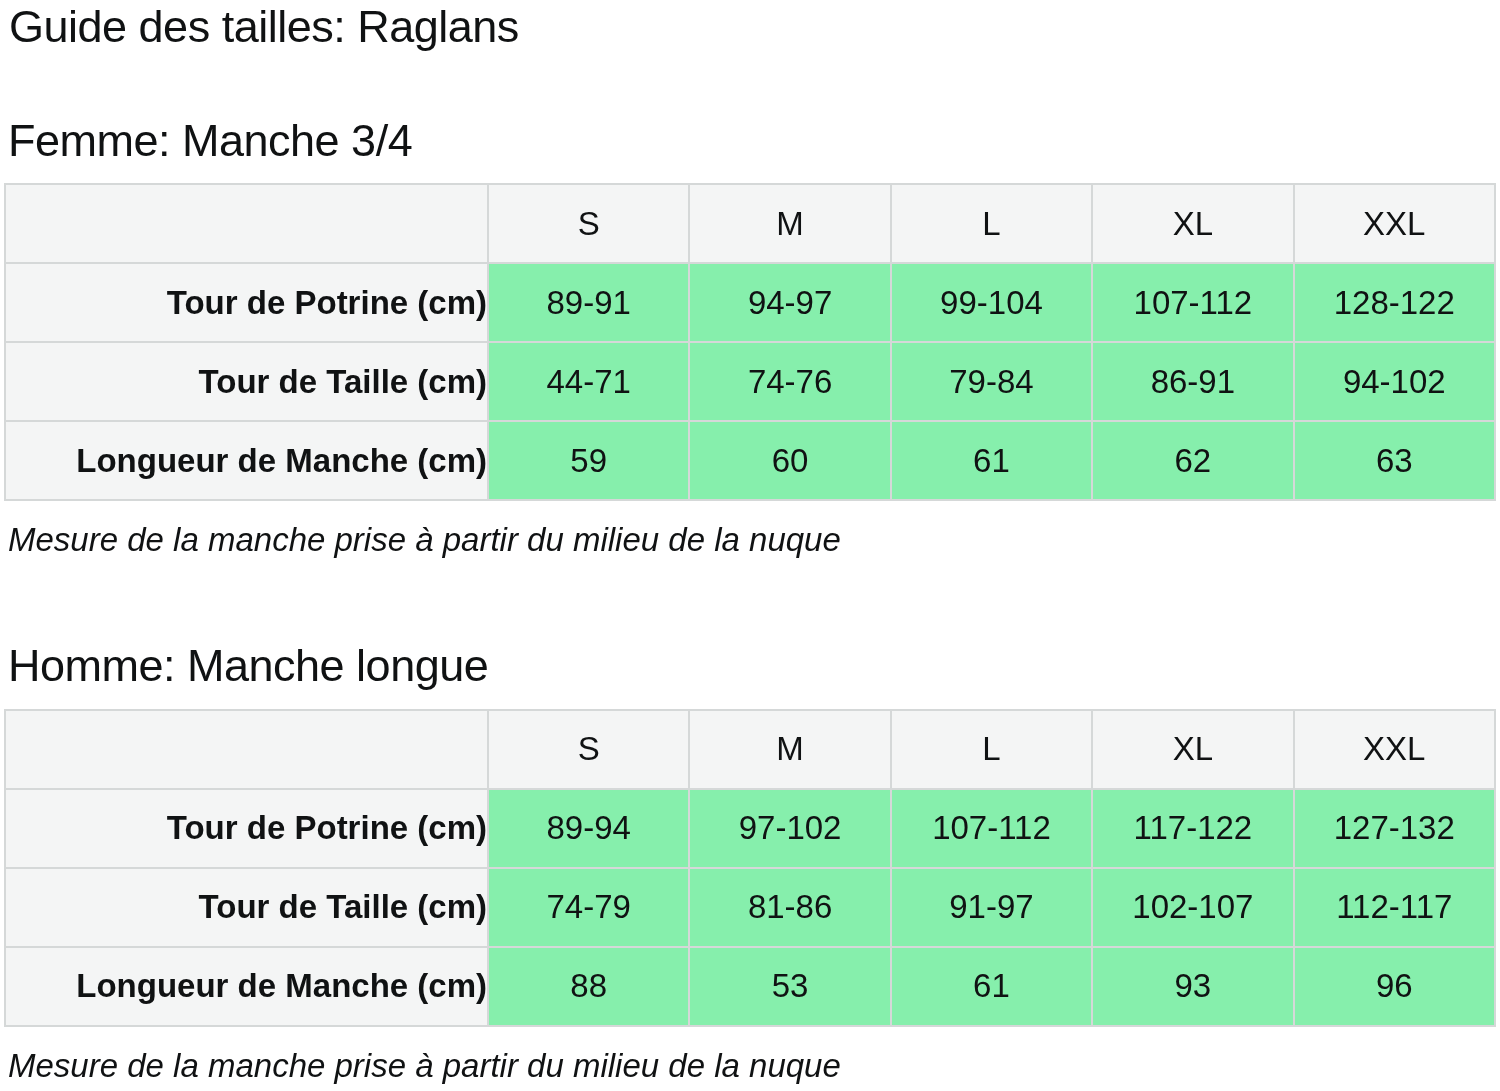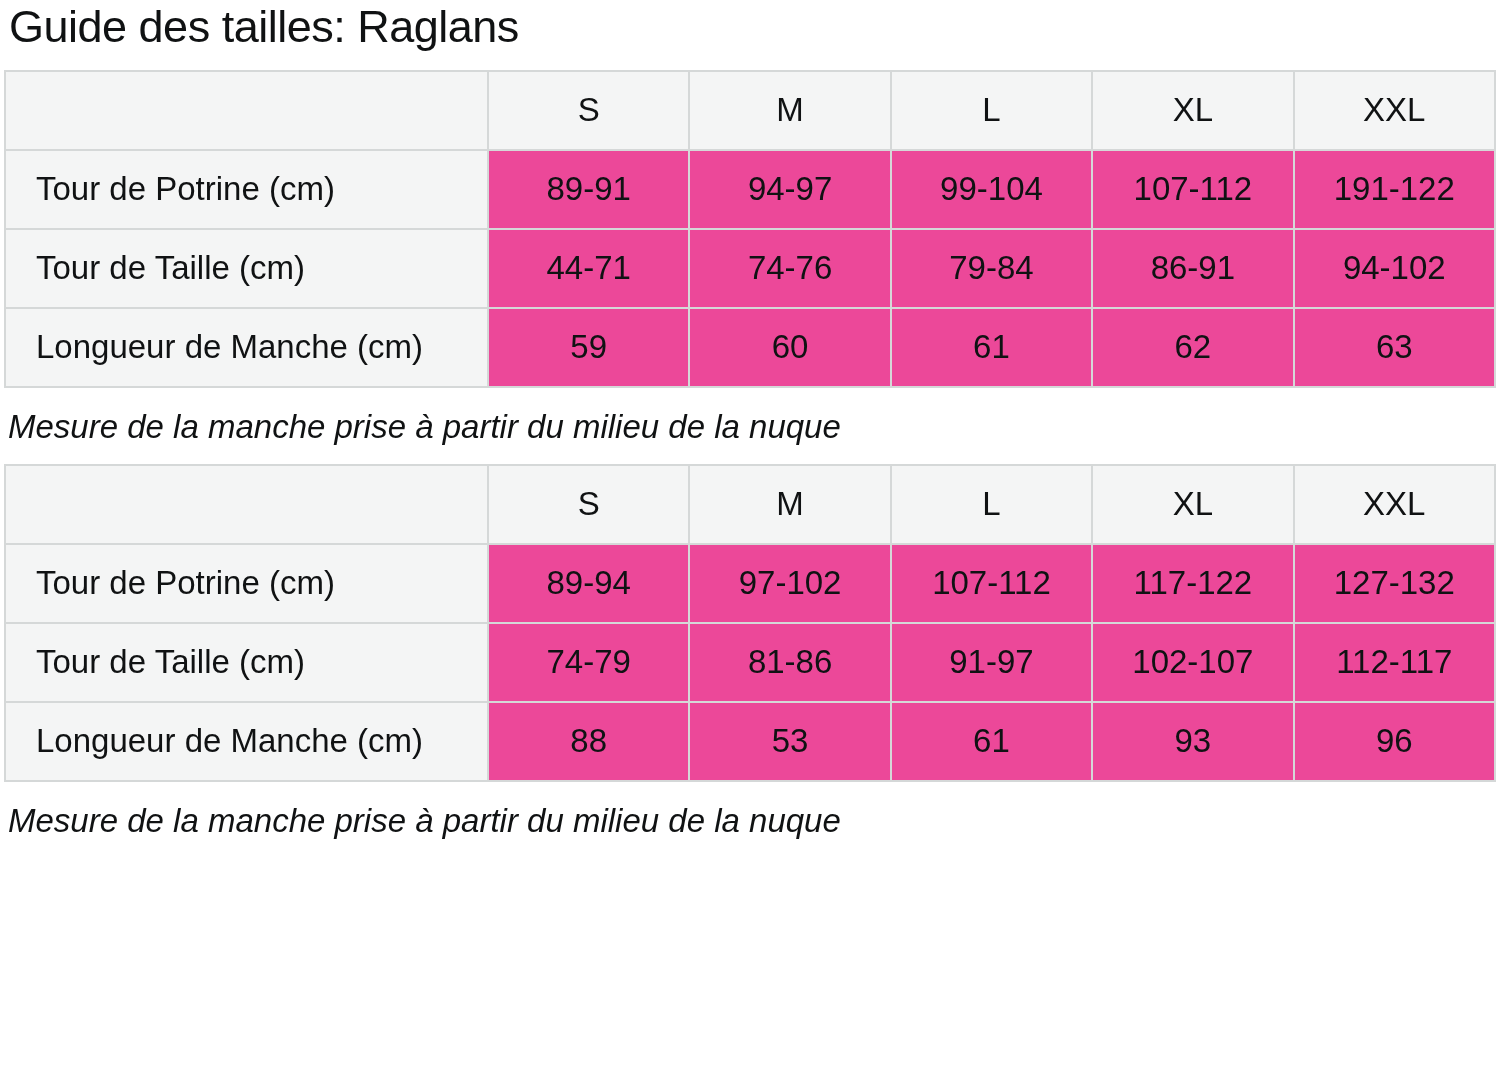--- a/index.html
+++ b/index.html
@@ -38,48 +38,49 @@
   }
   .size-table col.label-col { width: 483px; }
   .size-table th,
   .size-table td {
     border: 2px solid #d5d8d8;
     height: 77px;
     font-size: 33px;
     font-weight: 400;
     text-align: center;
     vertical-align: middle;
-    background: #ec4899;
+    background: #86efac;
     padding: 0;
   }
   .size-table thead th {
     background: #f4f5f5;
     font-weight: 400;
   }
   .size-table td.label-cell,
   .size-table th.corner-cell {
     background: #f4f5f5;
-    text-align: left;
+    text-align: right;
     padding-left: 30px;
-    font-weight: 400;
+    font-weight: 700;
   }
   .footnote {
     font-size: 33px;
     font-style: italic;
     font-weight: 400;
     margin: 20px 0 0 8px;
     color: #101213;
   }
 </style>
 </head>
 <body>
 
 <h1 class="page-title">Guide des tailles: Raglans</h1>
 
 <div class="section">
+  <h2 class="section-heading heading-femme">Femme: Manche 3/4</h2>
 
   <table class="size-table">
     <colgroup>
       <col class="label-col">
         <col>
         <col>
         <col>
         <col>
         <col>
     </colgroup>
@@ -93,21 +94,21 @@
         <th>XXL</th>
       </tr>
     </thead>
     <tbody>
       <tr>
         <td class="label-cell">Tour de Potrine (cm)</td>
         <td>89-91</td>
         <td>94-97</td>
         <td>99-104</td>
         <td>107-112</td>
-        <td>191-122</td>
+        <td>128-122</td>
       </tr>
       <tr>
         <td class="label-cell">Tour de Taille (cm)</td>
         <td>44-71</td>
         <td>74-76</td>
         <td>79-84</td>
         <td>86-91</td>
         <td>94-102</td>
       </tr>
       <tr>
@@ -118,20 +119,21 @@
         <td>62</td>
         <td>63</td>
       </tr>
     </tbody>
   </table>
 
   <p class="footnote">Mesure de la manche prise à partir du milieu de la nuque</p>
 </div>
 
 <div class="section">
+  <h2 class="section-heading heading-homme">Homme: Manche longue</h2>
 
   <table class="size-table">
     <colgroup>
       <col class="label-col">
         <col>
         <col>
         <col>
         <col>
         <col>
     </colgroup>

